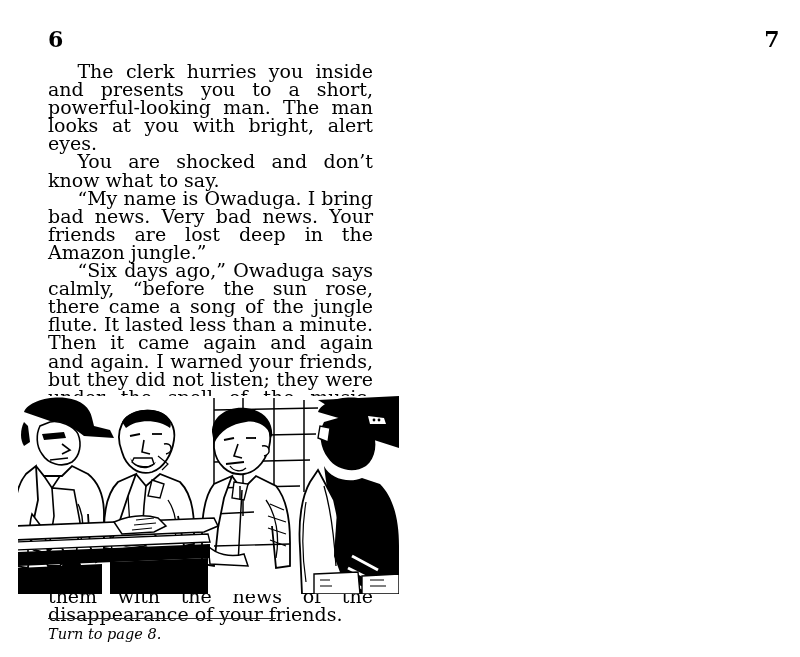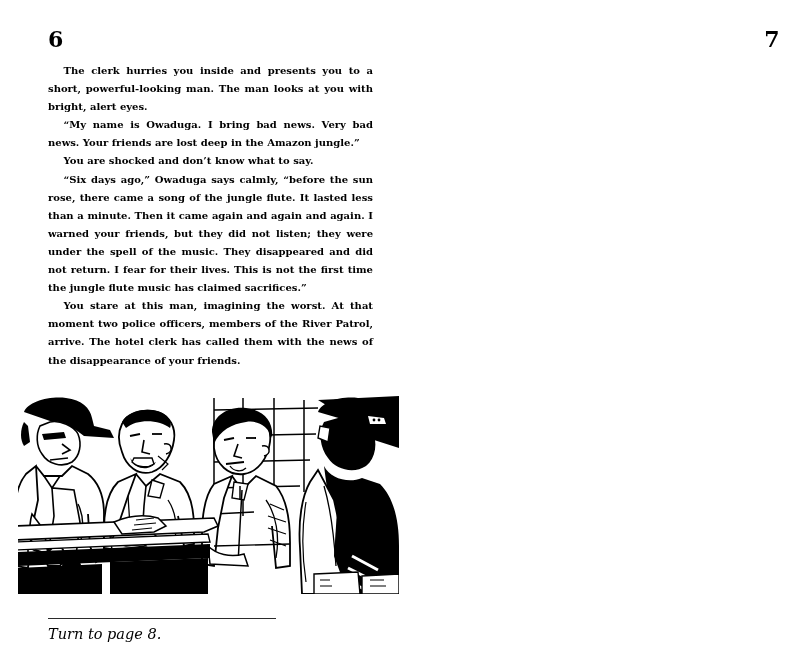--- a/index.html
+++ b/index.html
@@ -39,27 +39,26 @@
     font-size: 22px;
     line-height: 1;
     letter-spacing: 0.5px;
   }
   .folio-left  { left: 48px;  text-align: left; }
   .folio-right { right: 20px; text-align: right; }
 
   .body-text {
     position: absolute;
     top: 62px;
-    font-size: 10px;
+    font-size: 19px;
     line-height: 18.1px;
     text-align: justify;
     text-justify: inter-word;
     -webkit-hyphens: none;
     hyphens: none;
-    font-weight: bold;
   }
   .body-left  { left: 48px;  width: 325px; }
 
   .body-text p {
     margin: 0;
     text-indent: 1.55em;
   }
 
   .footer {
     position: absolute;
@@ -98,22 +97,22 @@
 <body>
 
 <div class="spread">
 
   <div class="page page-left">
 
     <div class="folio folio-left">6</div>
 
     <div class="body-text body-left">
       <p>The clerk hurries you inside and presents you to a short, powerful-looking man. The man looks at you with bright, alert eyes.</p>
+      <p>You are shocked and don’t know what to say.</p>
       <p>“My name is Owaduga. I bring bad news. Very bad news. Your friends are lost deep in the Amazon jungle.”</p>
-      <p>You are shocked and don’t know what to say.</p>
       <p>“Six days ago,” Owaduga says calmly, “before the sun rose, there came a song of the jungle flute. It lasted less than a minute. Then it came again and again and again. I warned your friends, but they did not listen; they were under the spell of the music. They disappeared and did not return. I fear for their lives. This is not the first time the jungle flute music has claimed sacrifices.”</p>
       <p>You stare at this man, imagining the worst. At that moment two police officers, members of the River Patrol, arrive. The hotel clerk has called them with the news of the disappearance of your friends.</p>
     </div>
 
     <div class="illustration">
       <svg viewBox="0 0 381 198" preserveAspectRatio="none">
         <rect x="0" y="0" width="381" height="198" fill="#ffffff"></rect>
 
         <g stroke="#000" stroke-width="1.5" fill="none">
           <path d="M196 2 L196 128"></path>

